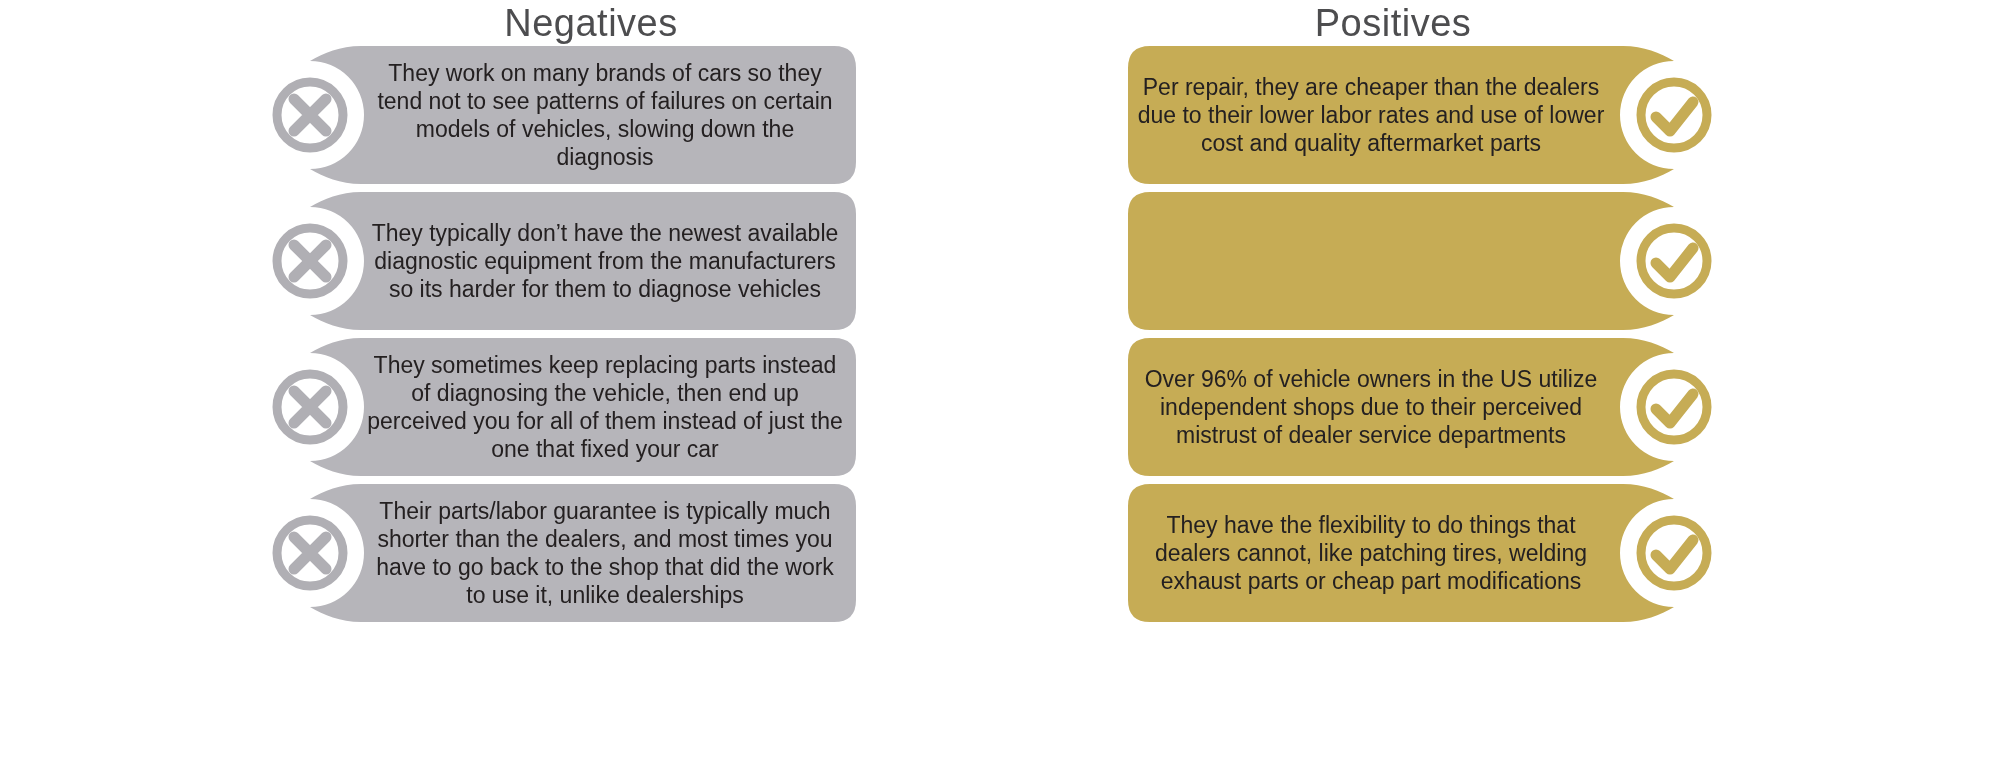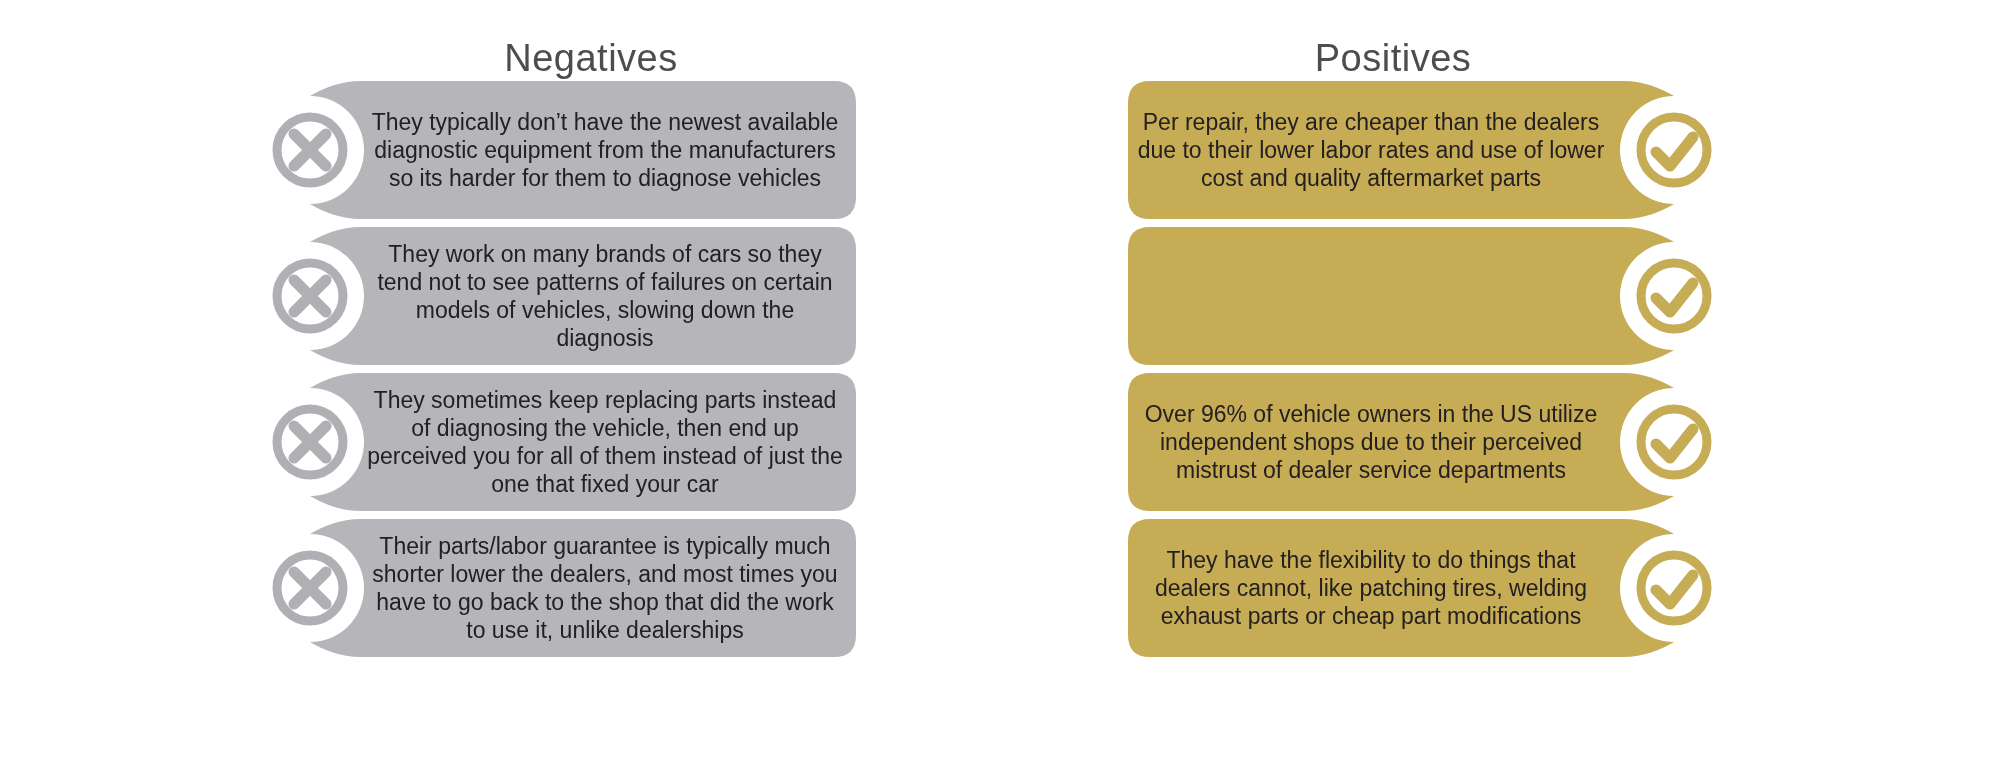--- a/index.html
+++ b/index.html
@@ -11,21 +11,21 @@
     --text-color: #242021;
     --title-color: #4d4d4f;
   }
   * { margin: 0; padding: 0; box-sizing: border-box; }
   html, body {
     width: 2000px; height: 768px;
     background: var(--background);
     font-family: "Liberation Sans", "DejaVu Sans", sans-serif;
     overflow: hidden;
   }
-  .canvas { position: relative; width: 2000px; height: 732px; background: var(--background); margin-top: 35px; }
+  .canvas { position: relative; width: 2000px; height: 732px; background: var(--background); }
 
   .column { position: absolute; top: 2px; width: 590px; }
   .column-negatives { left: 266px; }
   .column-positives { left: 1128px; }
 
   .column-title {
     font-size: 38px; line-height: 42px; font-weight: 400;
     color: var(--title-color); text-align: center; margin-bottom: 2px;
     letter-spacing: 0.5px;
   }
@@ -80,52 +80,52 @@
     <div class="column-title">Negatives</div>
     <div class="boxes">
 
       <div class="item">
         <svg class="shape" viewBox="0 0 590 138">
             <use href="#neg-bubble"></use>
           </svg>
         <svg class="badge badge-left" viewBox="0 0 84 84">
             <use href="#x-ring"></use>
           </svg>
-        <div class="text text-left">They typically don’t have the newest available diagnostic equipment from the manufacturers so its harder for them to diagnose vehicles</div>
+        <div class="text text-left">They work on many brands of cars so they tend not to see patterns of failures on certain models of vehicles, slowing down the diagnosis</div>
       </div>
 
       <div class="item">
         <svg class="shape" viewBox="0 0 590 138">
             <use href="#neg-bubble"></use>
           </svg>
         <svg class="badge badge-left" viewBox="0 0 84 84">
             <use href="#x-ring"></use>
           </svg>
-        <div class="text text-left">They work on many brands of cars so they tend not to see patterns of failures on certain models of vehicles, slowing down the diagnosis</div>
+        <div class="text text-left">They typically don’t have the newest available diagnostic equipment from the manufacturers so its harder for them to diagnose vehicles</div>
       </div>
 
       <div class="item">
         <svg class="shape" viewBox="0 0 590 138">
             <use href="#neg-bubble"></use>
           </svg>
         <svg class="badge badge-left" viewBox="0 0 84 84">
             <use href="#x-ring"></use>
           </svg>
         <div class="text text-left">They sometimes keep replacing parts instead of diagnosing the vehicle, then end up perceived you for all of them instead of just the one that fixed your car</div>
       </div>
 
 
       <div class="item">
         <svg class="shape" viewBox="0 0 590 138">
             <use href="#neg-bubble"></use>
           </svg>
         <svg class="badge badge-left" viewBox="0 0 84 84">
             <use href="#x-ring"></use>
           </svg>
-        <div class="text text-left">Their parts/labor guarantee is typically much shorter lower the dealers, and most times you have to go back to the shop that did the work to use it, unlike dealerships</div>
+        <div class="text text-left">Their parts/labor guarantee is typically much shorter than the dealers, and most times you have to go back to the shop that did the work to use it, unlike dealerships</div>
       </div>
 
     </div>
   </div>
 
   <div class="column column-positives">
     <div class="column-title">Positives</div>
     <div class="boxes">
 
       <div class="item">

